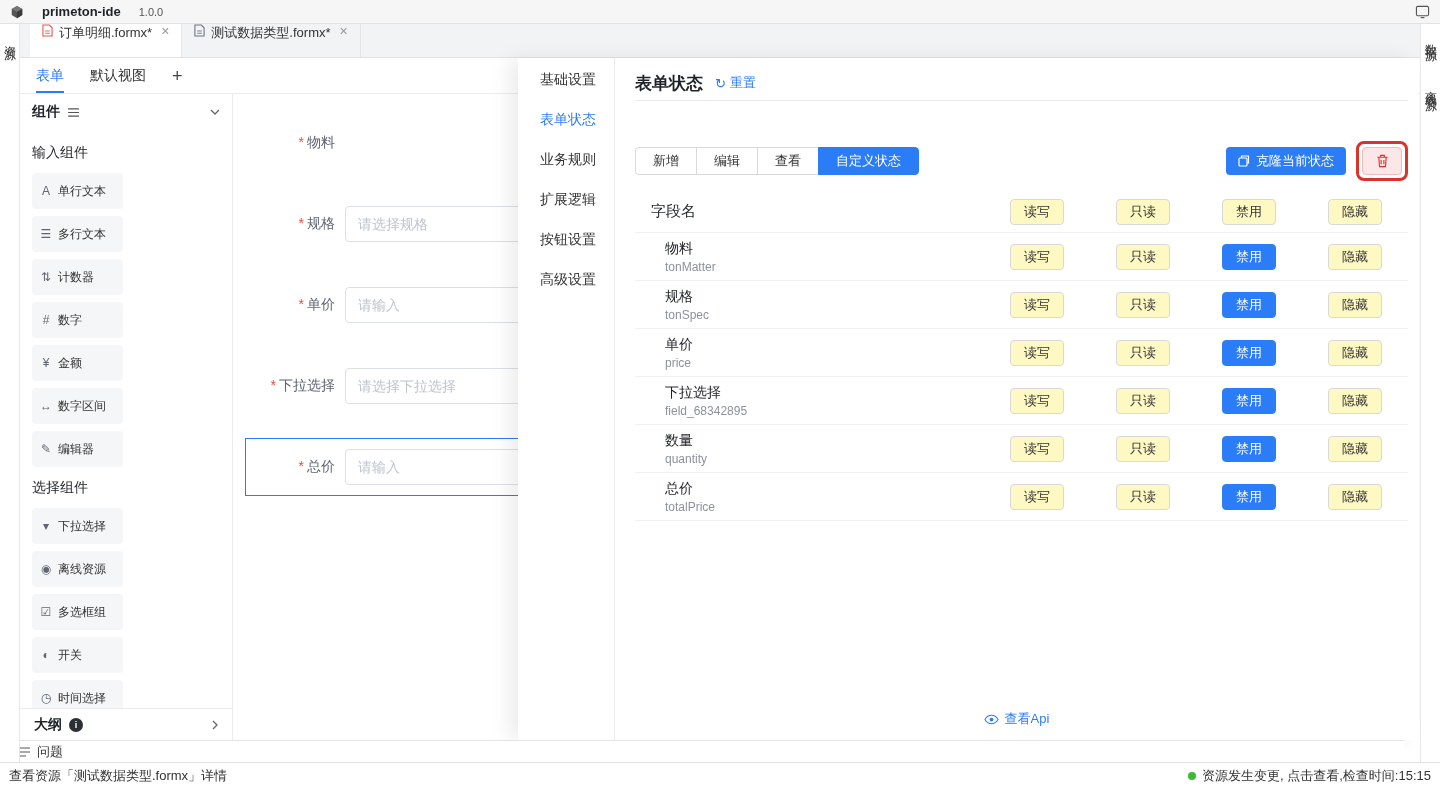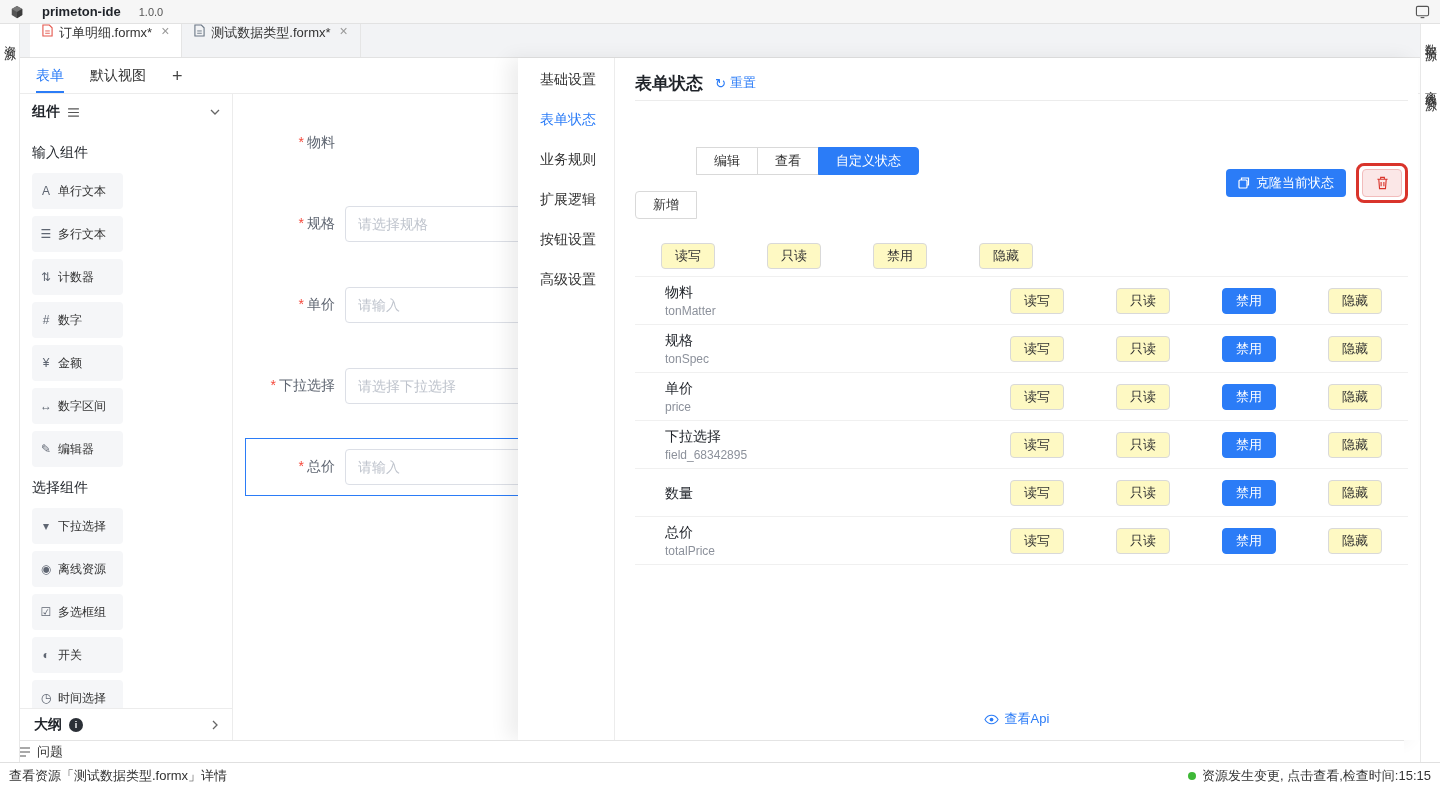--- a/index.html
+++ b/index.html
@@ -100,21 +100,21 @@
   .pc-title { font-size:17px; font-weight:bold; color:#1f2329; }
   .reset-link { color:var(--blue); font-size:13px; display:flex; gap:4px;
     align-items:center; cursor:default; }
   .pc-divider { height:1px; background:#ececec; margin-top:6px; }
 
   .pc-toolbar { margin-top:46px; display:flex; align-items:center; }
   .seg { display:flex; }
   .seg-btn { height:28px; padding:0 17px; border:1px solid #d9d9d9; background:#fff;
     font-size:13px; color:#333; display:flex; align-items:center; margin-left:-1px;
     cursor:default; font-family:inherit; }
-  .seg-btn:first-child { border-radius:4px 0 0 4px; margin-left:0;margin-top:44px; }
+  .seg-btn:first-child { border-radius:4px 0 0 4px; margin-left:0; }
   .seg-btn.active { background:var(--blue); border-color:var(--blue); color:#fff;
     border-radius:0 4px 4px 0; }
   .pc-actions { margin-left:auto; display:flex; align-items:center; gap:16px;
     padding-right:6px; }
   .clone-btn { height:28px; background:var(--blue); color:#fff; border:none;
     border-radius:4px; padding:0 12px; font-size:13px; display:flex;
     align-items:center; gap:6px; cursor:default; font-family:inherit; }
   .del-wrap { position:relative; }
   .del-btn { width:40px; height:28px; background:#fbe7e7; border:1px solid #f2bcbc;
     border-radius:4px; display:flex; align-items:center; justify-content:center;
@@ -368,20 +368,21 @@
                   </svg>
               </span>
             </button>
             <div class="del-ring"></div>
           </div>
         </div>
       </div>
 
       <div class="state-table">
         <div class="st-row header">
+          <div class="st-name-col"><span class="st-header-name">字段名</span></div>
           <div class="st-col">
               <button class="st-btn">读写</button>
             </div>
           <div class="st-col">
               <button class="st-btn">只读</button>
             </div>
           <div class="st-col">
               <button class="st-btn">禁用</button>
             </div>
           <div class="st-col">
@@ -461,20 +462,21 @@
               <button class="st-btn active">禁用</button>
             </div>
           <div class="st-col">
               <button class="st-btn">隐藏</button>
             </div>
         </div>
 
         <div class="st-row">
           <div class="st-name-col">
             <div class="st-field-name">数量</div>
+            <div class="st-field-code">quantity</div>
           </div>
           <div class="st-col">
               <button class="st-btn">读写</button>
             </div>
           <div class="st-col">
               <button class="st-btn">只读</button>
             </div>
           <div class="st-col">
               <button class="st-btn active">禁用</button>
             </div>

